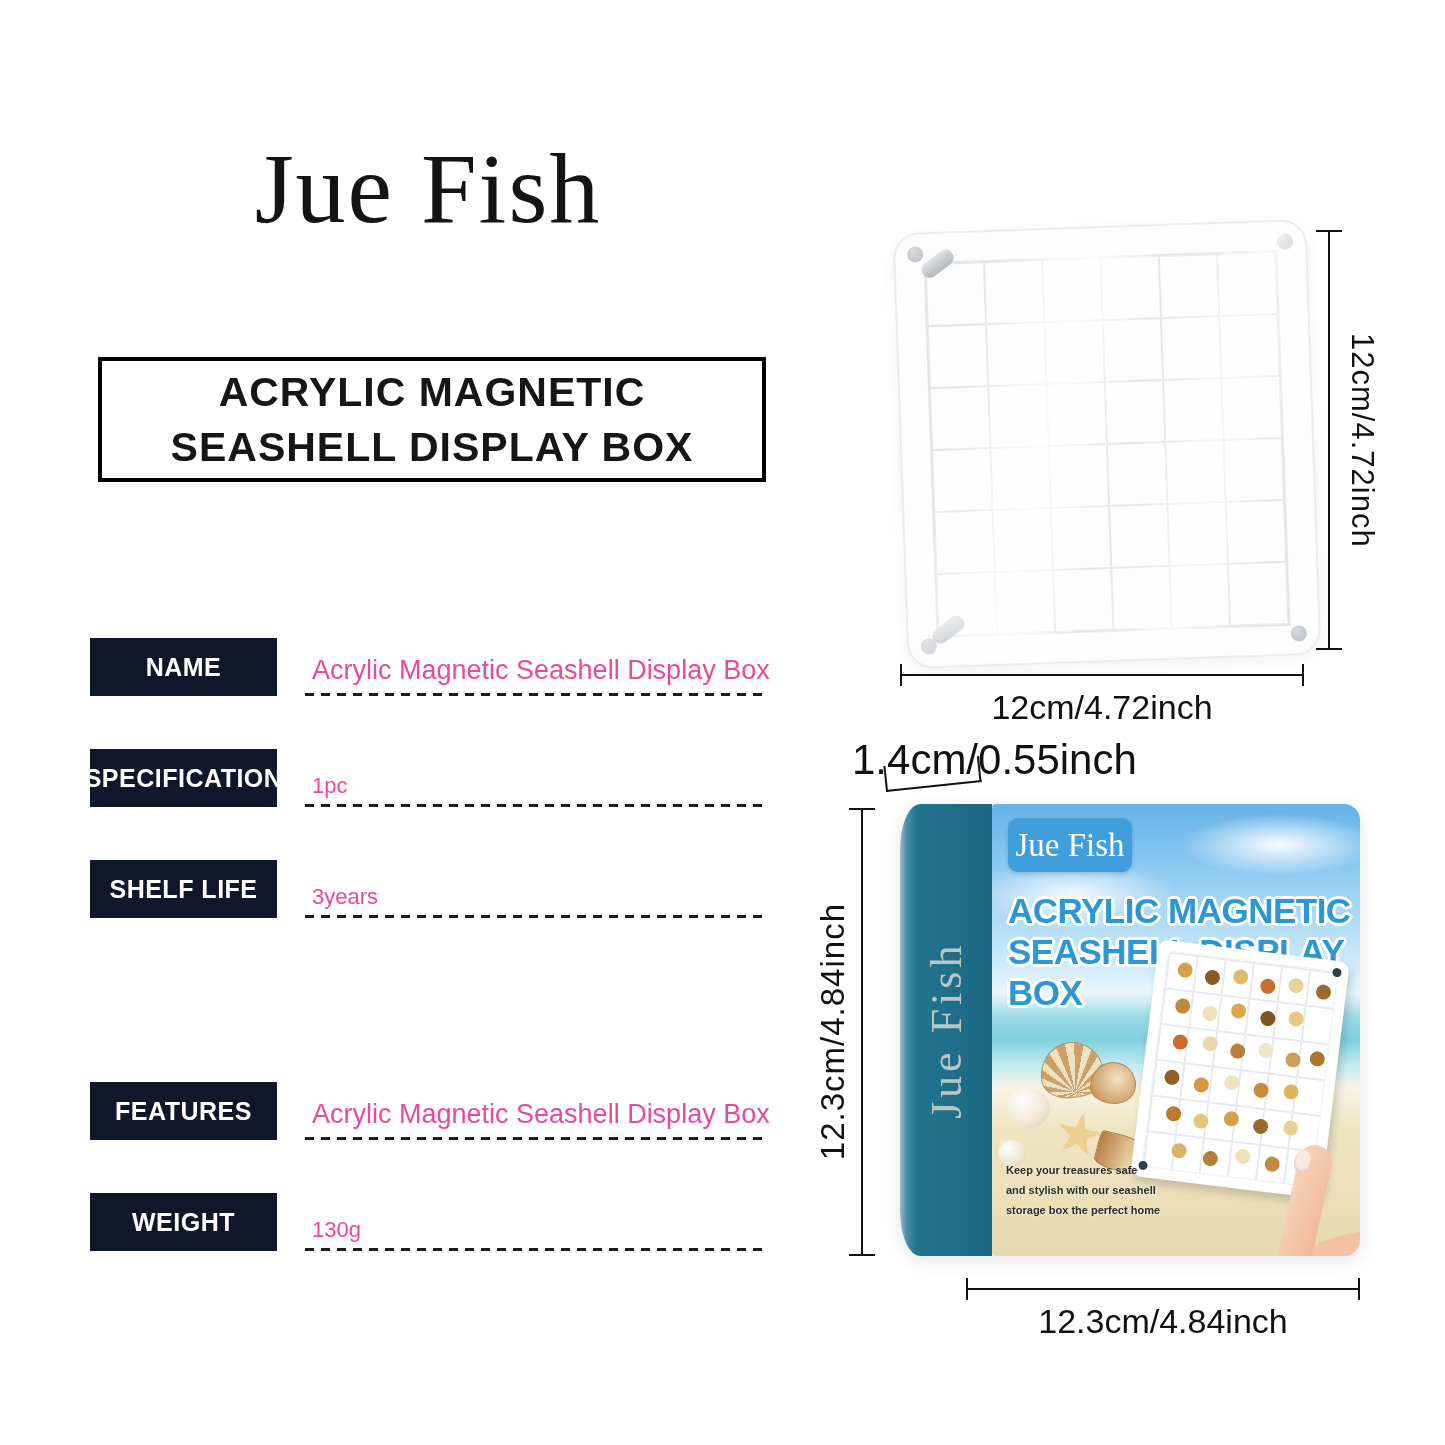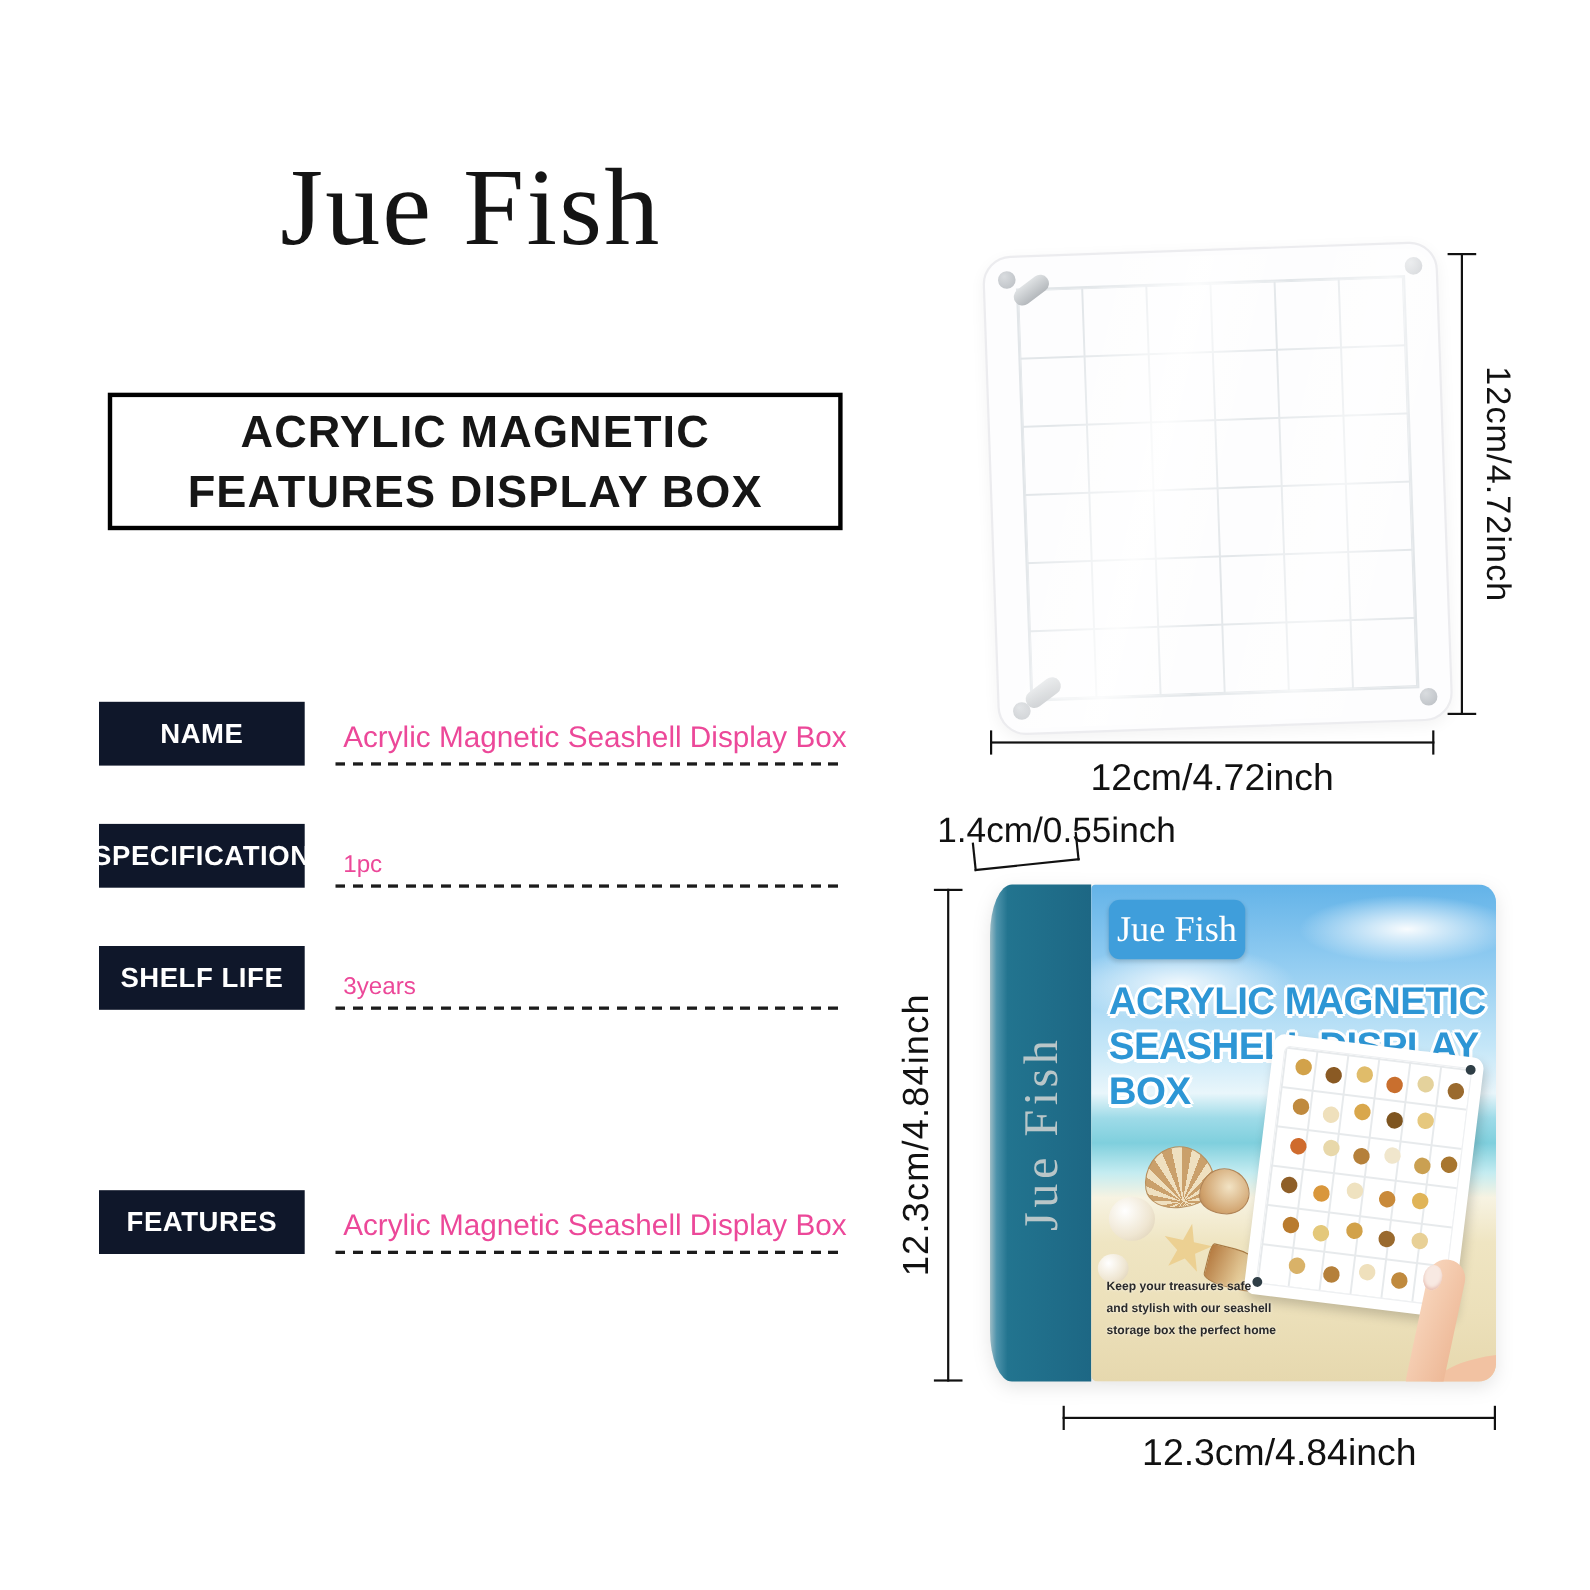--- a/index.html
+++ b/index.html
@@ -35,21 +35,21 @@
   .dim-v { position:absolute; width:2px; background:#111; }
   .dim-v::before,.dim-v::after { content:""; position:absolute; left:-12px; width:26px; height:2px; background:#111; }
   .dim-v::before { top:0; } .dim-v::after { bottom:0; }
   .dim-h { position:absolute; height:2px; background:#111; }
   .dim-h::before,.dim-h::after { content:""; position:absolute; top:-10px; width:2px; height:22px; background:#111; }
   .dim-h::before { left:0; } .dim-h::after { right:0; }
   .vdim { position:absolute; display:flex; align-items:center; justify-content:center; }
   .vlabel { writing-mode:vertical-rl; font-size:31px; color:#111; letter-spacing:1px; white-space:nowrap; }
   .vlabel.up { transform:rotate(180deg); font-size:33px; }
   .hdim-label { position:absolute; text-align:center; font-size:34px; color:#111; white-space:nowrap; }
-  .depth-label { position:absolute; left:824px; top:736px; font-size:32px; color:#111; }
+  .depth-label { position:absolute; left:824px; top:736px; font-size:42px; color:#111; }
   .bracket { position:absolute; left:858px; top:790px; width:96px; height:2px; background:#111;
              transform:rotate(-6deg); transform-origin:left center; }
   .bracket::before,.bracket::after { content:""; position:absolute; top:-24px; width:2px; height:26px; background:#111; }
   .bracket::before { left:0; } .bracket::after { right:0; }
   
   .acry-box {
     position:absolute; left:872px; top:226px; width:410px; height:432px;
     background:#fdfdfe; border:2px solid #ececef; border-radius:26px;
     transform:rotate(-2deg); box-shadow:0 4px 14px rgba(0,0,0,.05);
   }
@@ -139,41 +139,46 @@
     border-radius:50%; transform:rotate(12deg); box-shadow:inset 0 -2px 3px #e8c0b4; }
 </style>
 </head>
 <body>
 
 <div class="stage">
 
   <div class="brand-title">Jue Fish</div>
   <div class="title-box">
     <div>ACRYLIC MAGNETIC</div>
-    <div>FEATURES DISPLAY BOX</div>
+    <div>SEASHELL DISPLAY BOX</div>
   </div>
 
   <div class="spec-row" style="top:638px">
     <div class="spec-label">NAME</div>
     <div class="spec-value">Acrylic Magnetic Seashell Display Box</div>
     <div class="dash"></div>
   </div>
   <div class="spec-row" style="top:749px">
     <div class="spec-label">SPECIFICATION</div>
     <div class="spec-value big">1pc</div>
     <div class="dash"></div>
   </div>
   <div class="spec-row" style="top:860px">
     <div class="spec-label">SHELF LIFE</div>
     <div class="spec-value big">3years</div>
     <div class="dash"></div>
   </div>
   <div class="spec-row" style="top:1082px">
     <div class="spec-label">FEATURES</div>
     <div class="spec-value">Acrylic Magnetic Seashell Display Box</div>
+    <div class="dash"></div>
+  </div>
+  <div class="spec-row" style="top:1193px">
+    <div class="spec-label">WEIGHT</div>
+    <div class="spec-value big">130g</div>
     <div class="dash"></div>
   </div>
 
   <div class="acry-box">
     <div class="acry-grid"></div>
     <div class="magnet" style="left:12px;top:12px"></div>
     <div class="magnet" style="right:12px;top:12px"></div>
     <div class="magnet" style="left:12px;bottom:12px"></div>
     <div class="magnet" style="right:12px;bottom:12px"></div>
     <div class="foot" style="left:24px;top:22px;transform:rotate(-35deg)"></div>

